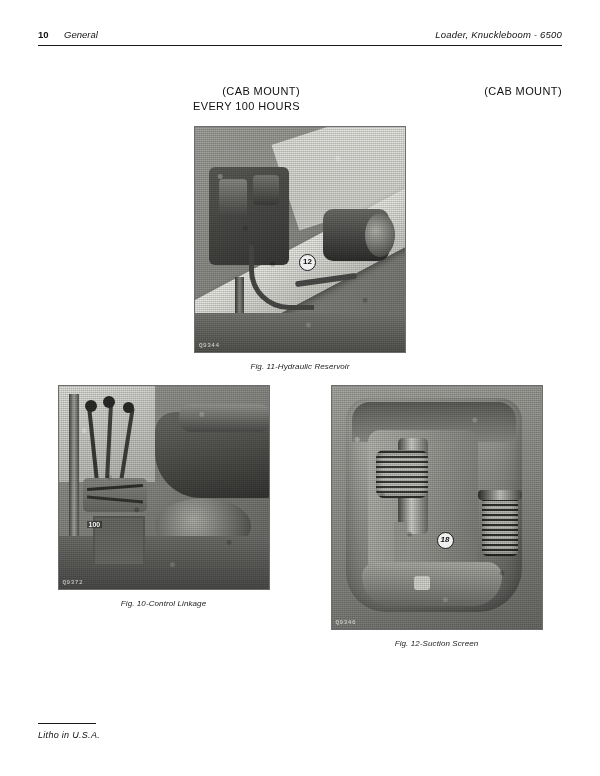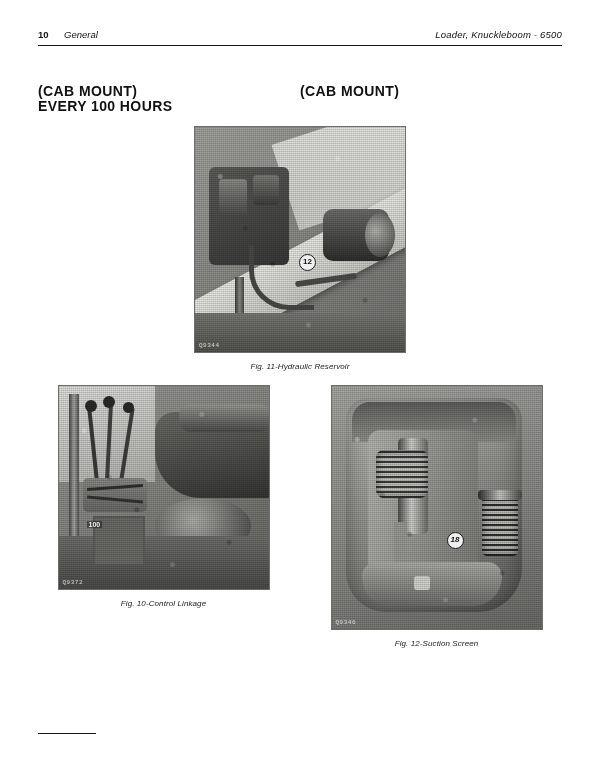--- a/index.html
+++ b/index.html
@@ -61,23 +61,23 @@
     height: 0;
   }
 
   
   .col-heads {
     display: flex;
     margin-top: 20px;
   }
   .col-head {
     flex: 1 1 0;
-    text-align: left;
-    font-weight: bold;
-    font-size: 14px;
+    text-align: right;
+    font-weight: normal;
+    font-size: 11px;
     line-height: 15px;
     letter-spacing: 0.4px;
   }
   .col-head .l2 { display: block; }
 
   
   .grid {
     margin-top: 12px;
   }
   .row {
@@ -293,25 +293,26 @@
 
           <div class="sh" style="left:44px;top:64px;width:52px;height:48px;border-radius:8px;background:repeating-linear-gradient(0deg,#3b3b39 0 2px,#c3c3be 2px 5px);box-shadow:inset 0 0 8px rgba(0,0,0,.5);"></div>
 
           <div class="sh" style="left:150px;top:110px;width:36px;height:60px;border-radius:5px;background:repeating-linear-gradient(0deg,#2f2f2e 0 2px,#bcbcb7 2px 5px);box-shadow:inset 0 0 8px rgba(0,0,0,.55);"></div>
           <div class="sh" style="left:146px;top:104px;width:44px;height:10px;border-radius:4px;background:linear-gradient(90deg,#303030,#c9c9c4,#4b4b49);"></div>
 
           <div class="sh" style="left:30px;top:176px;width:140px;height:44px;border-radius:20px 20px 40px 40px;background:linear-gradient(180deg,#aeaea9,#6e6e6b);"></div>
           <div class="sh" style="left:82px;top:190px;width:16px;height:14px;border-radius:3px;background:#d6d6d1;"></div>
           <div class="grain"></div>
           <div class="noise"></div>
-          <div class="callout" style="left:115px;top:146px;font-style:italic;">18</div>
+          <div class="callout" style="left:105px;top:146px;font-style:italic;">18</div>
           <div class="photo-id">Q9346</div>
         </div>
         <div class="caption">Fig. 12-Suction Screen</div>
       </div>
     </div>
   </div>
 
   <div class="footer">
     <hr class="footer-rule">
+    <div class="footer-text">Litho in U.S.A.</div>
   </div>
 
 </div>
 
 </body></html>

